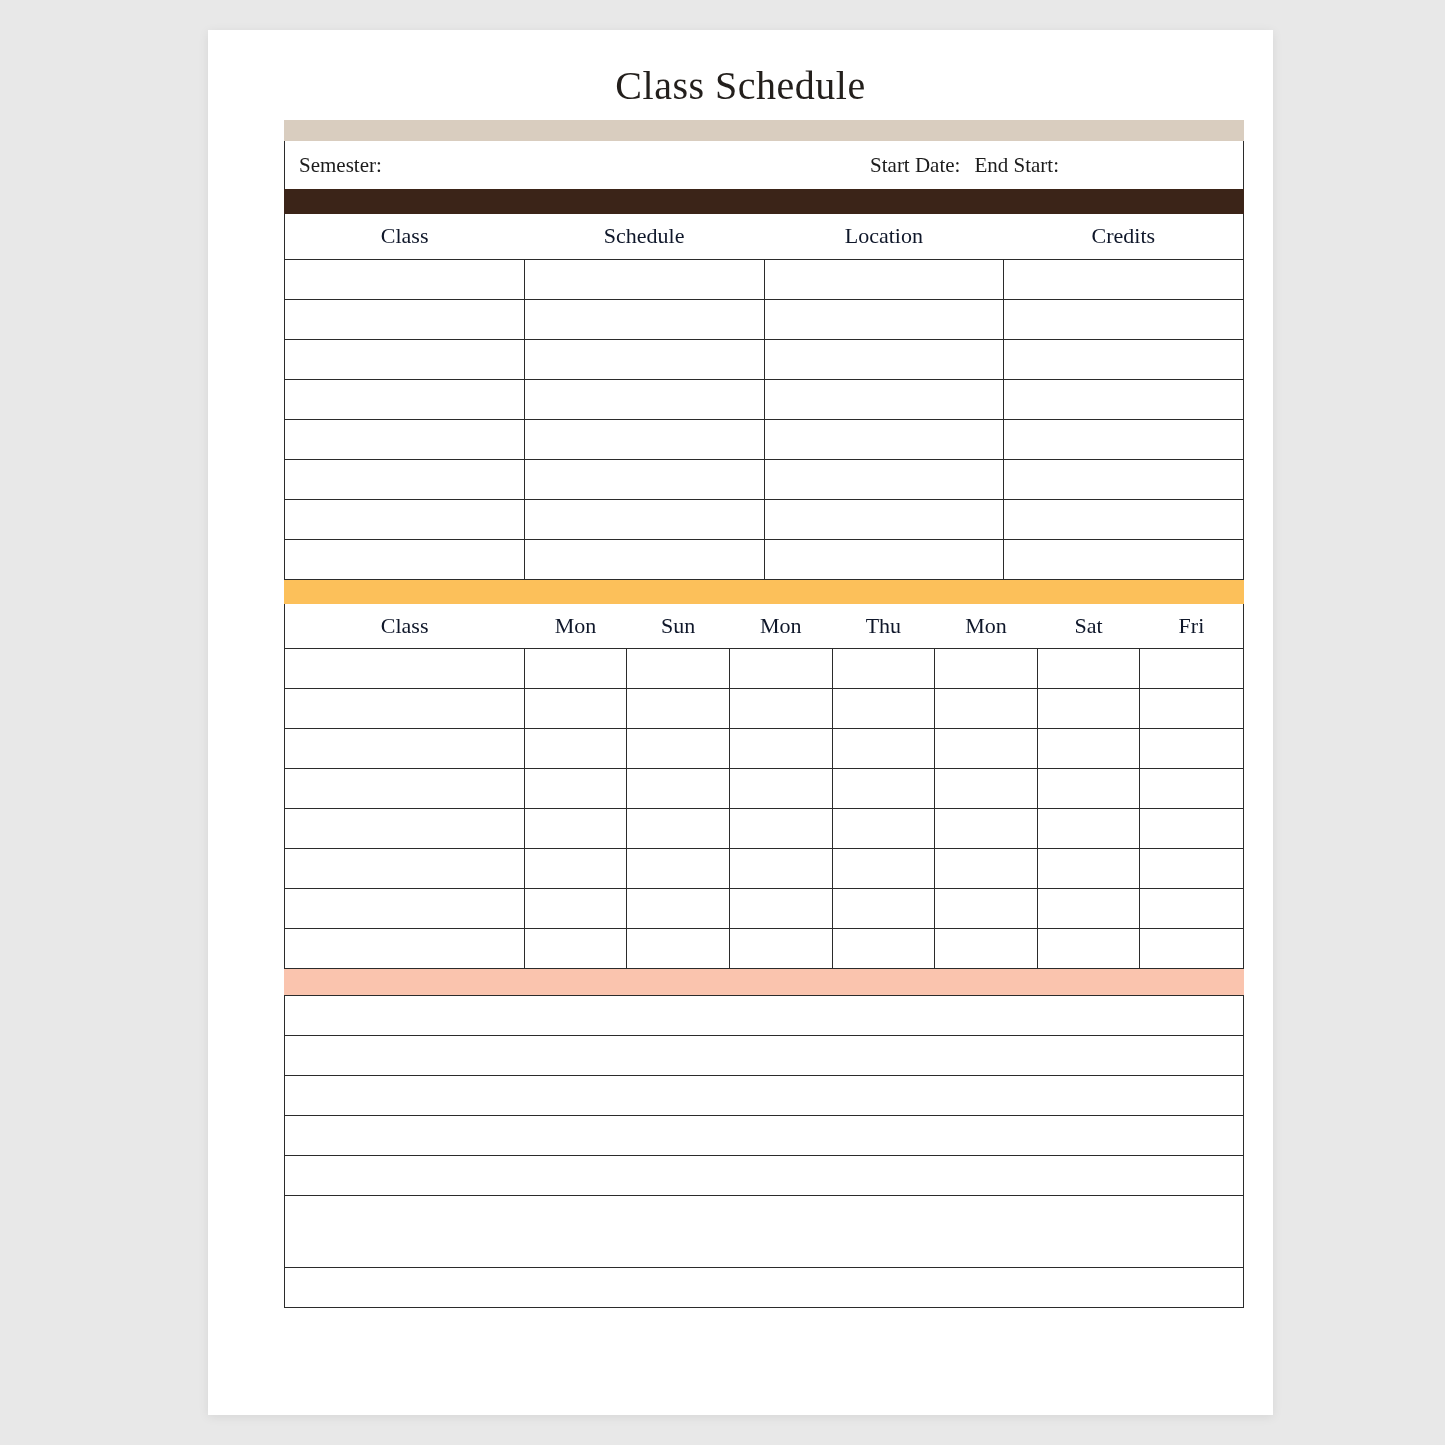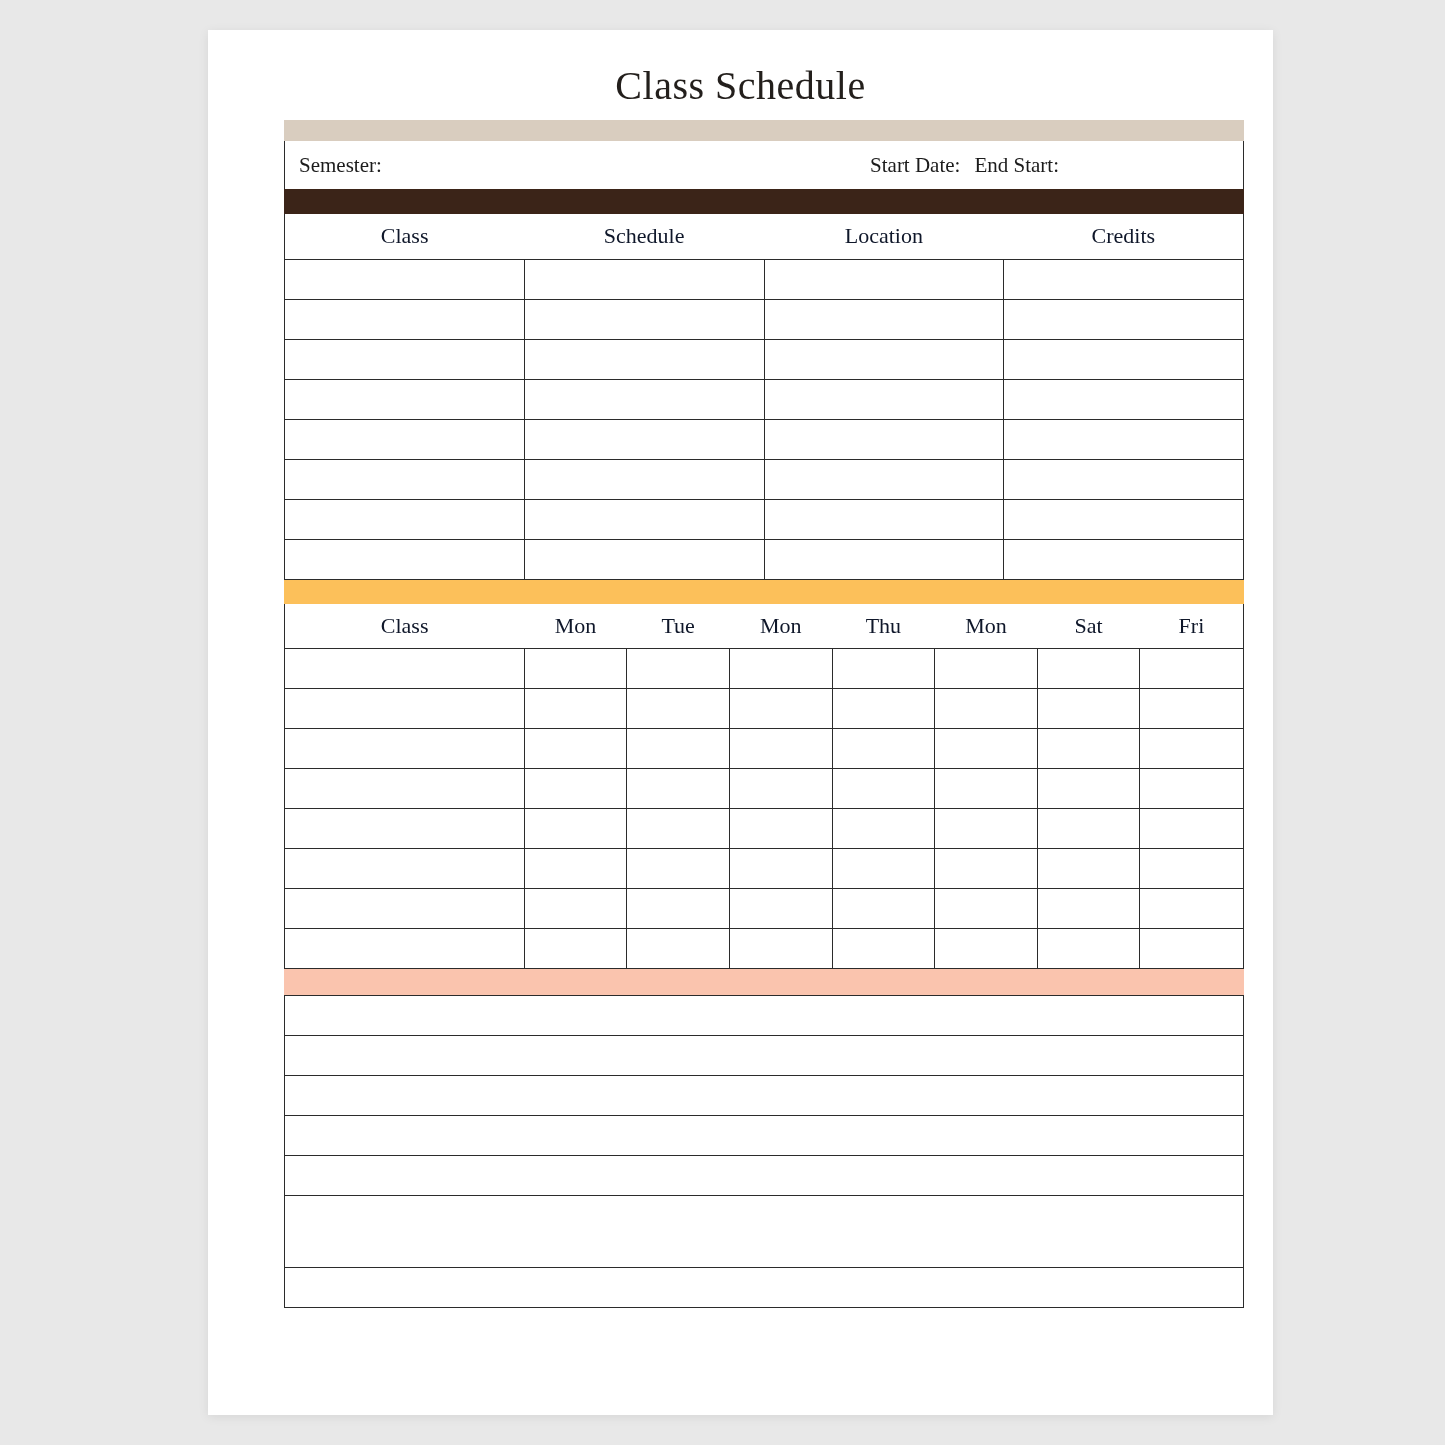--- a/index.html
+++ b/index.html
@@ -175,21 +175,21 @@
       </tbody>
     </table>
 
     <div class="bar bar-orange"></div>
 
     <table class="grid hdr-outer week">
       <thead>
         <tr>
           <th style="width:25%">Class</th>
           <th style="width:10.7%">Mon</th>
-          <th style="width:10.7%">Tue</th>
+          <th style="width:10.7%">Sun</th>
           <th style="width:10.7%">Mon</th>
           <th style="width:10.7%">Thu</th>
           <th style="width:10.7%">Mon</th>
           <th style="width:10.7%">Sat</th>
           <th style="width:10.8%">Fri</th>
         </tr>
       </thead>
       <tbody>
         <tr>
             <td></td>

